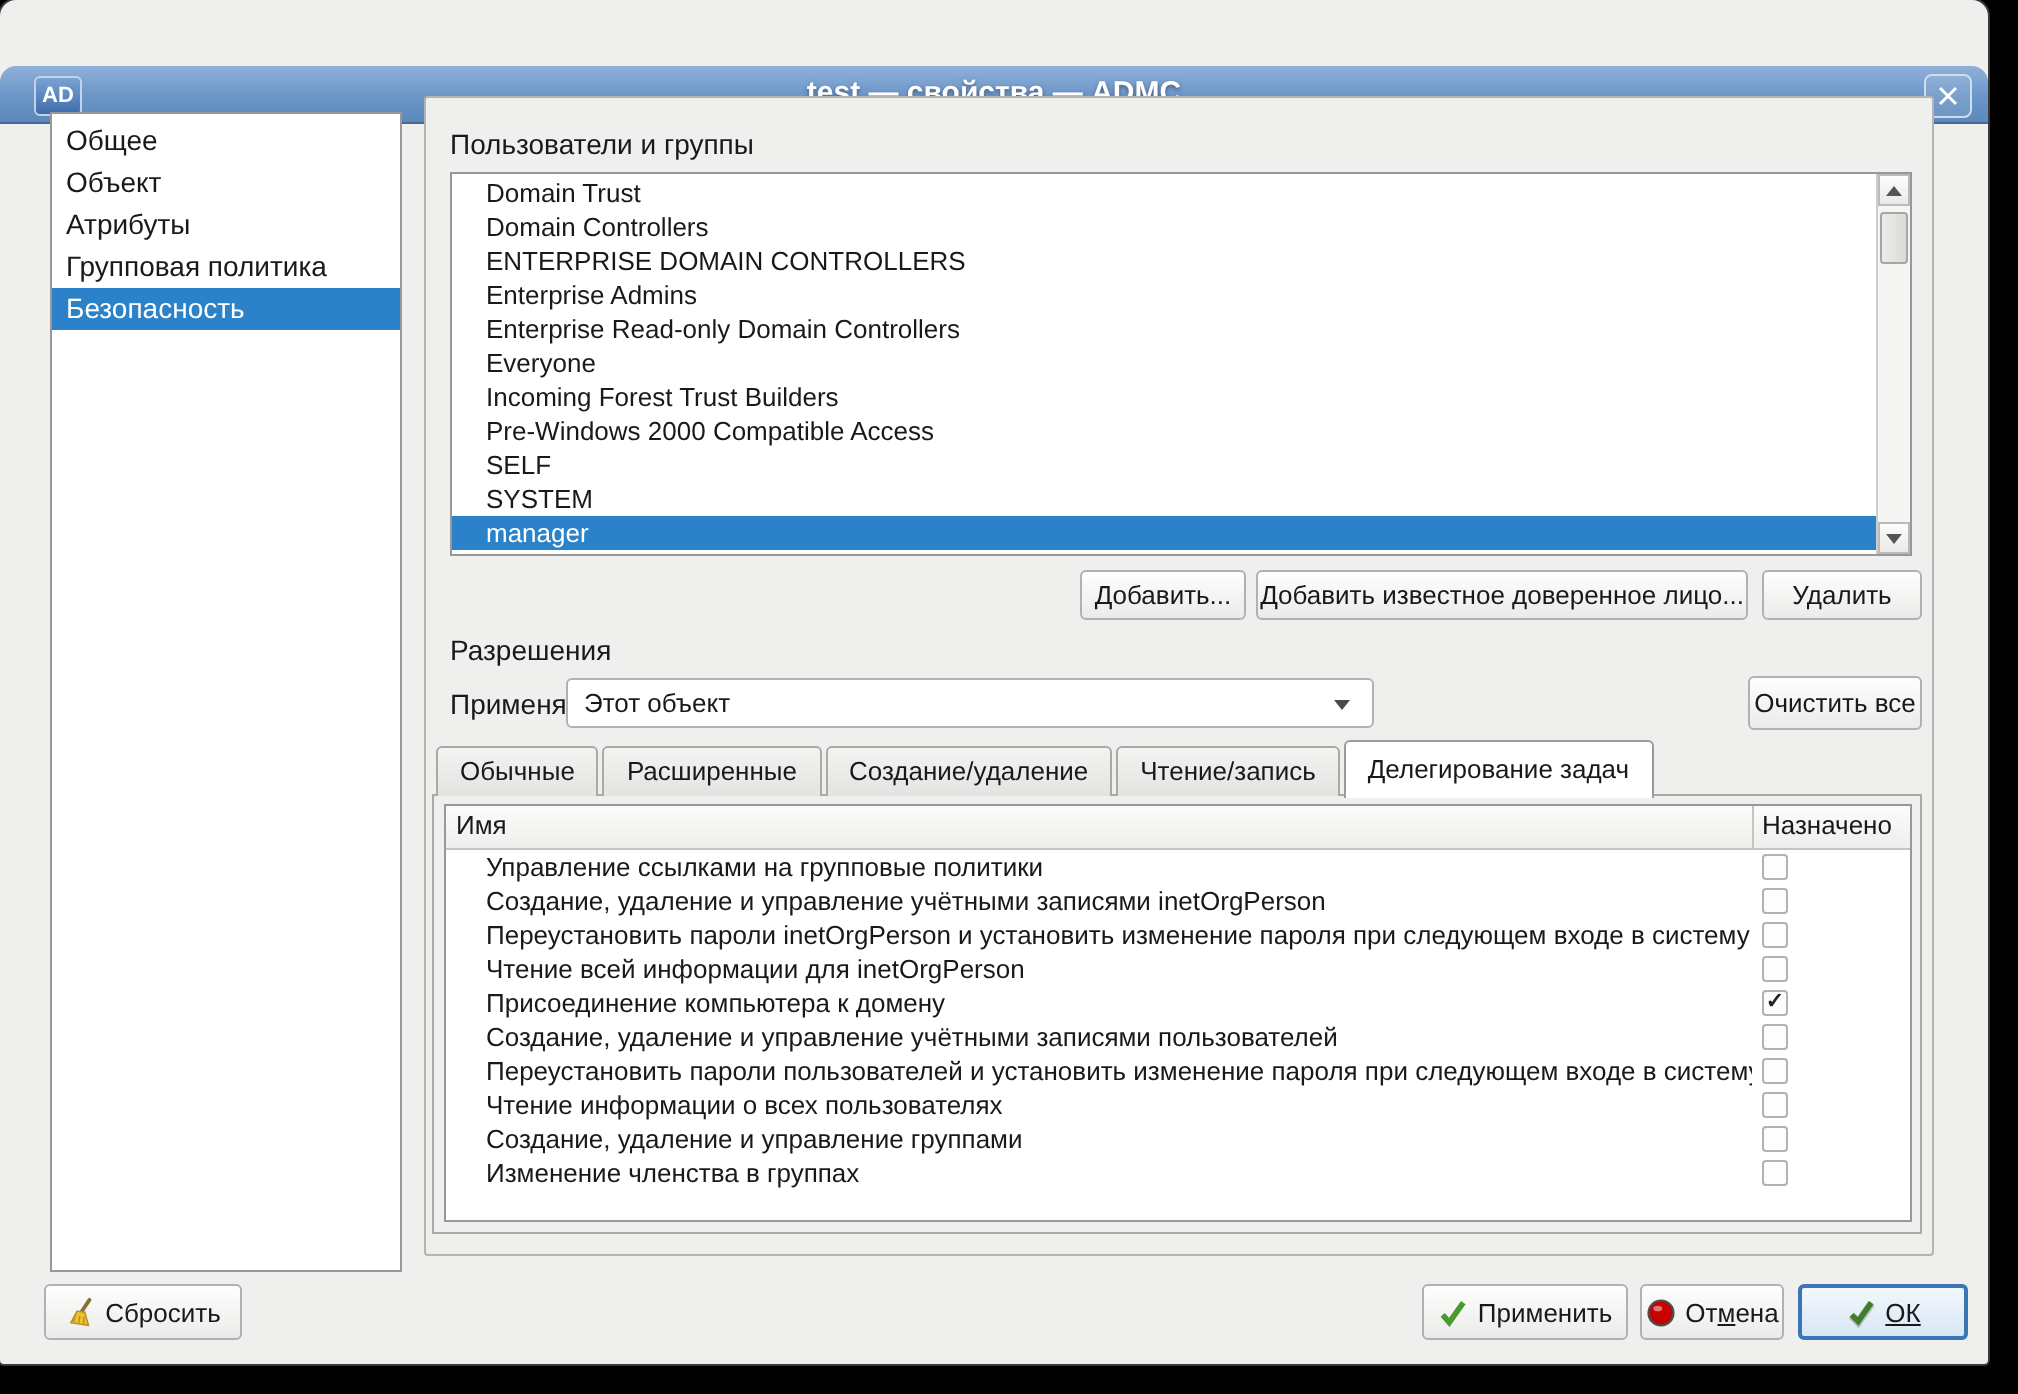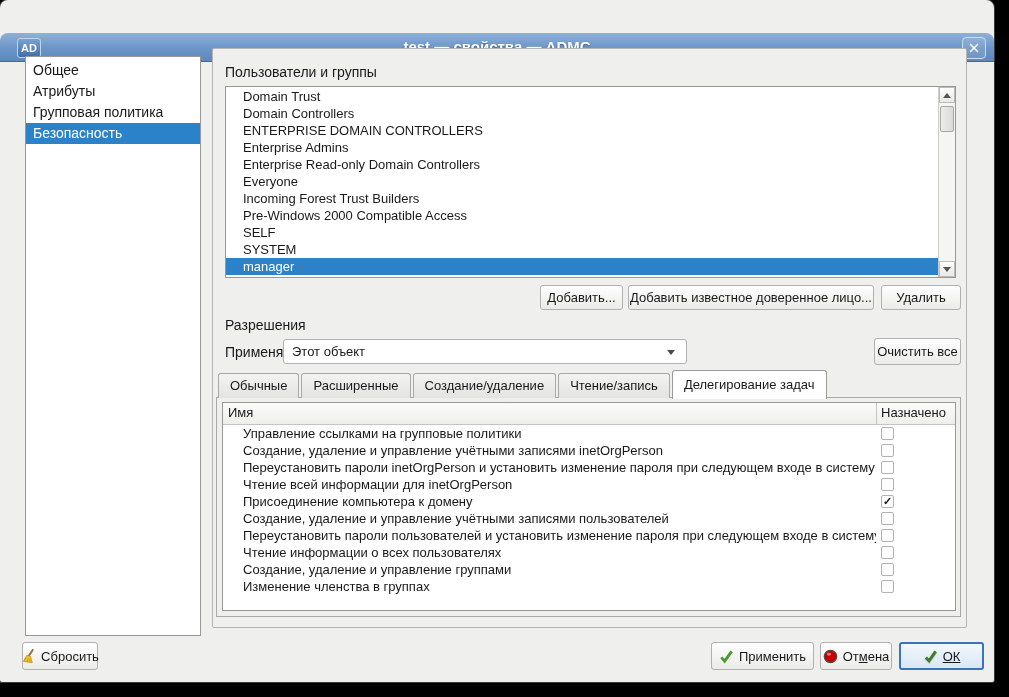--- a/index.html
+++ b/index.html
@@ -68,21 +68,21 @@
   .thead{display:flex;height:21px;background:linear-gradient(#fbfbfa,#eeeeec);border-bottom:1px solid #c4c4c3;
          font-size:13px;color:#191919;}
   .th-name{flex:1;line-height:20px;padding-left:5px;}
   .th-check{width:79px;line-height:20px;border-left:1px solid #c4c4c3;padding-left:4px;box-sizing:border-box;}
   .rrow{display:flex;height:17px;align-items:center;}
   .td-name{flex:1;font-size:13px;line-height:17px;padding-left:20px;white-space:nowrap;overflow:hidden;color:#191919;}
   .td-check{width:79px;display:flex;align-items:center;padding-left:5px;box-sizing:border-box;}
   .cbox{width:13px;height:13px;box-sizing:border-box;border:1px solid #b2b2b1;border-radius:2px;background:#fdfdfd;
         display:flex;align-items:center;justify-content:center;font-size:11px;font-weight:bold;color:#222;line-height:11px;}
   
-  .btn-reset{left:22px;top:642px;width:76px;height:28px;}
+  .btn-reset{left:22px;top:642px;width:99px;height:28px;}
   .btn-apply{left:711px;top:642px;width:103px;height:28px;}
   .btn-cancel{left:820px;top:642px;width:72px;height:28px;}
   .btn-ok{left:899px;top:642px;width:85px;height:28px;border:2px solid var(--def-border);
           background:linear-gradient(#f2f7fc,#d8e7f6);}
   .mn{text-decoration:underline;}
   .ok-label{text-decoration:underline;font-size:13px;}
   .icon16{width:15px;height:15px;flex:0 0 auto;}
 </style>
 </head>
 <body style="--sel: #2c82c9; --tb-top: #8fb1d9; --tb-mid: #6b95c7; --tb-bot: #5d88bb; --def-border: #3a76b5; --check-green: #4a9a2e; --ok-check-green: #3f7d2b; --stop-red: #c80000; --broom-yellow: #f0c02e; --broom-handle: #8a6d3b;">
@@ -94,20 +94,21 @@
     <div class="title">test — свойства — ADMC</div>
     <div class="close-btn">
       <svg class="close-x" width="10" height="10" viewBox="0 0 10 10">
         <path d="M1,1 L9,9 M9,1 L1,9" stroke="#fff" stroke-width="1.5" fill="none"></path>
       </svg>
     </div>
   </div>
 
   <div class="sidebar" id="sidebar-list">
       <div class="side-item">Общее</div>
+      <div class="side-item">Объект</div>
       <div class="side-item">Атрибуты</div>
       <div class="side-item">Групповая политика</div>
       <div class="side-item selected">Безопасность</div>
     </div>
 
   <div class="frame"></div>
 
   <div class="lbl users-lbl">Пользователи и группы</div>
 
   <div class="trustee-list">

